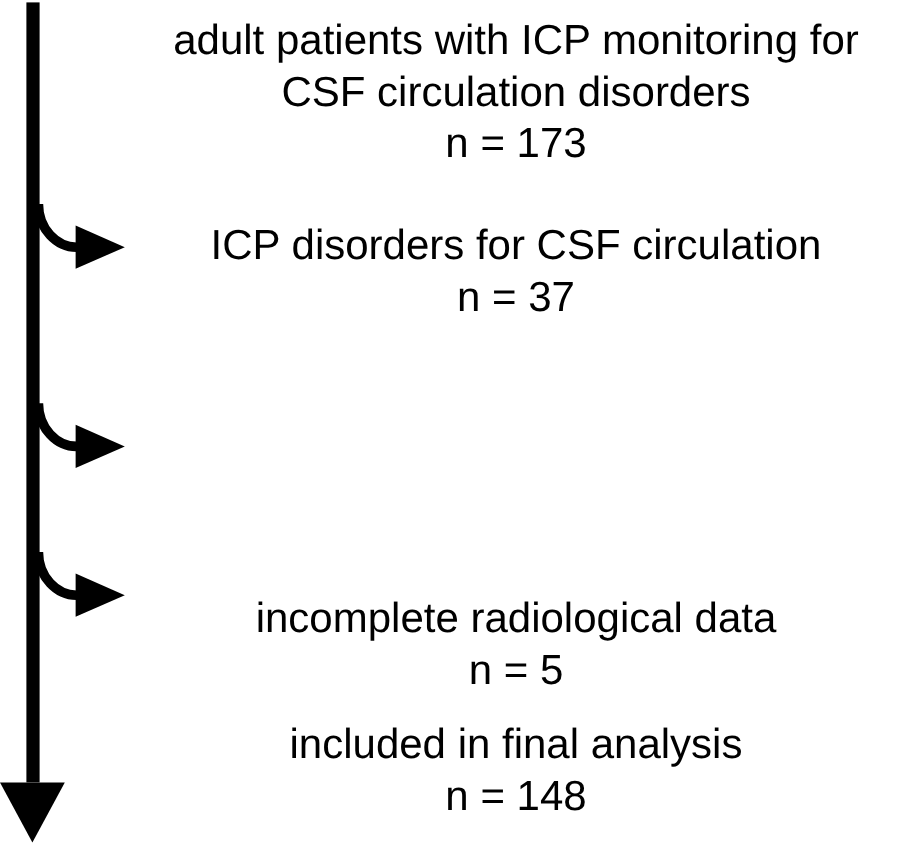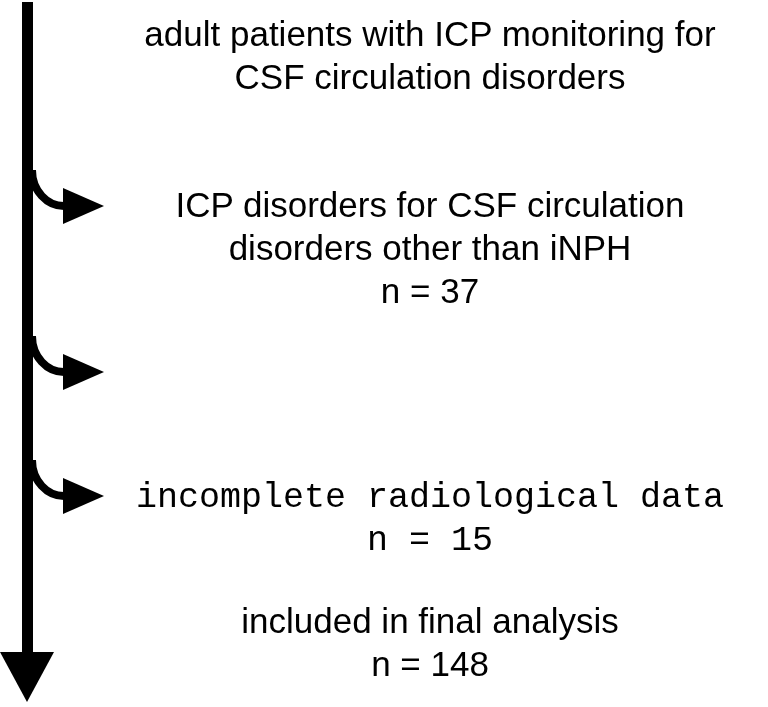--- a/index.html
+++ b/index.html
@@ -46,21 +46,21 @@
     width: 670px;
     text-align: center;
     color: var(--ink);
     font-size: 35px;
     line-height: 43px;
     white-space: nowrap;
   }
   .step-1 { top: 12px; }
   .step-2 { top: 183px; }
   .step-3 { top: 352px; }
-  .step-4 { top: 477px; font-family: Liberation Mono, monospace; }
+  .step-4 { top: 494px; }
   .step-5 { top: 599px; }
 </style>
 </head>
 <body>
 
 <div class="canvas">
 
   <div class="main-arrow-shaft"></div>
   <div class="main-arrow-head"></div>
 
@@ -73,32 +73,32 @@
     <polygon points="34,19 34,55 75,37" fill="#000000"></polygon>
   </svg>
   <svg class="branch" style="top:459px" viewBox="0 0 80 60">
     <path d="M 3 1 A 32 36 0 0 0 36 37 L 40 37" fill="none" stroke="#000000" stroke-width="8"></path>
     <polygon points="34,19 34,55 75,37" fill="#000000"></polygon>
   </svg>
 
   <div class="step step-1">
     <div>adult patients with ICP monitoring for</div>
     <div>CSF circulation disorders</div>
+    <div>n = 173</div>
   </div>
 
   <div class="step step-2">
     <div>ICP disorders for CSF circulation</div>
-    <div>disorders other than iNPH</div>
     <div>n = 37</div>
   </div>
 
 
   <div class="step step-4">
     <div>incomplete radiological data</div>
-    <div>n = 15</div>
+    <div>n = 5</div>
   </div>
 
   <div class="step step-5">
     <div>included in final analysis</div>
     <div>n = 148</div>
   </div>
 
 </div>
 
 </body></html>

